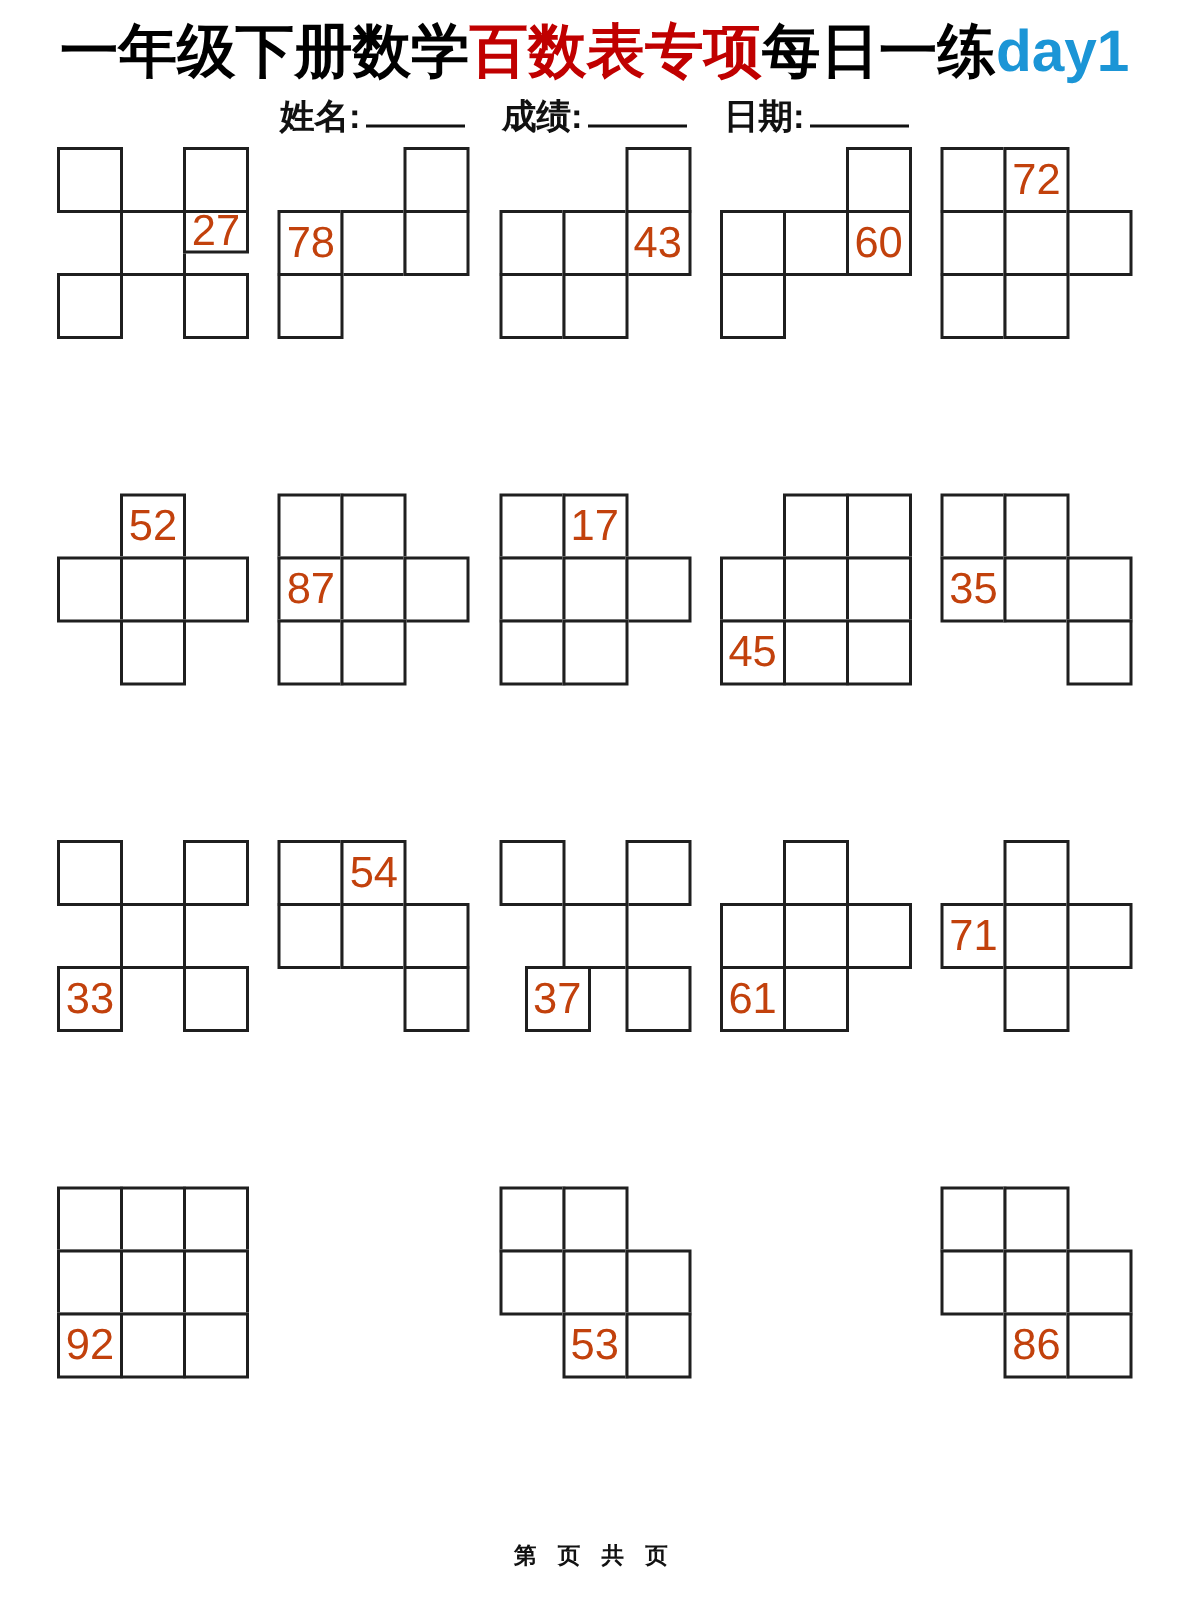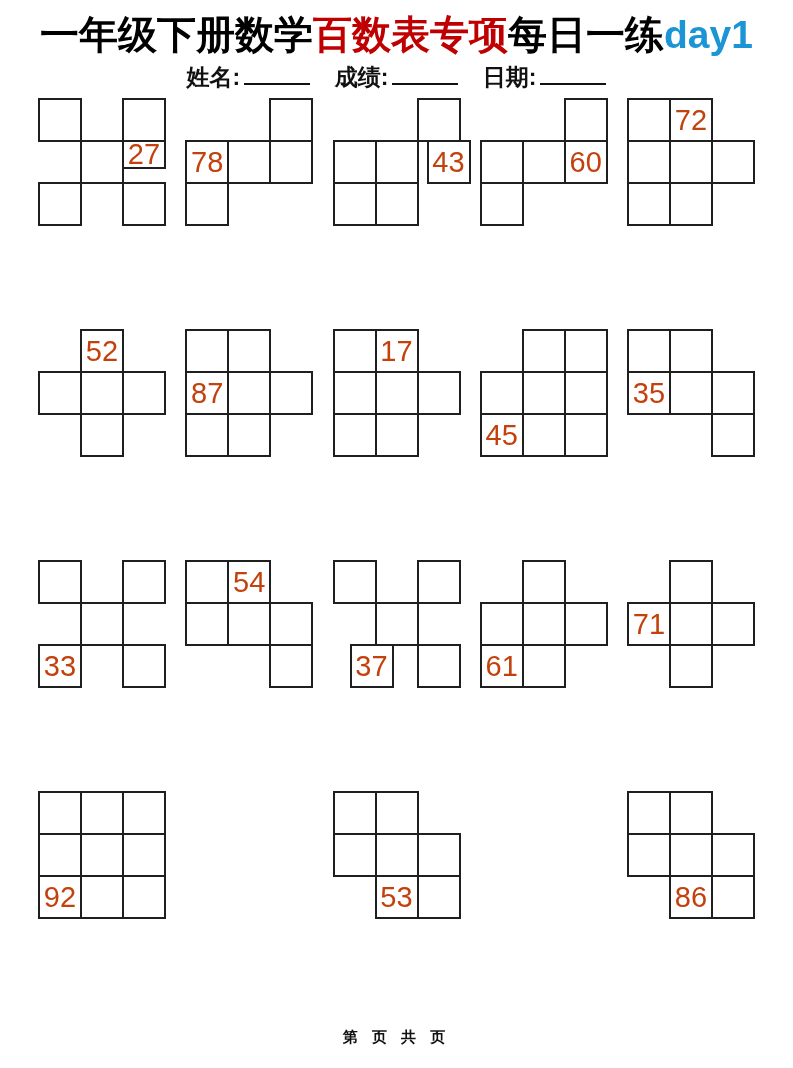--- a/index.html
+++ b/index.html
@@ -80,21 +80,21 @@
             <span>78</span>
           </div>
           <div class="cell" style="left: 42px; top: 42px; width: 44px; height: 44px;"></div>
           <div class="cell" style="left: 84px; top: 42px; width: 44px; height: 44px;"></div>
           <div class="cell" style="left: 0px; top: 84px; width: 44px; height: 44px;"></div>
         </div>
         <div class="puzzle">
           <div class="cell" style="left: 84px; top: 0px; width: 44px; height: 44px;"></div>
           <div class="cell" style="left: 0px; top: 42px; width: 44px; height: 44px;"></div>
           <div class="cell" style="left: 42px; top: 42px; width: 44px; height: 44px;"></div>
-          <div class="cell" style="left: 94px; top: 42px; width: 44px; height: 44px;">
+          <div class="cell" style="left: 84px; top: 42px; width: 44px; height: 44px;">
             <span>43</span>
           </div>
           <div class="cell" style="left: 0px; top: 84px; width: 44px; height: 44px;"></div>
           <div class="cell" style="left: 42px; top: 84px; width: 44px; height: 44px;"></div>
         </div>
         <div class="puzzle">
           <div class="cell" style="left: 84px; top: 0px; width: 44px; height: 44px;"></div>
           <div class="cell" style="left: 0px; top: 42px; width: 44px; height: 44px;"></div>
           <div class="cell" style="left: 42px; top: 42px; width: 44px; height: 44px;"></div>
           <div class="cell" style="left: 84px; top: 42px; width: 44px; height: 44px;">

